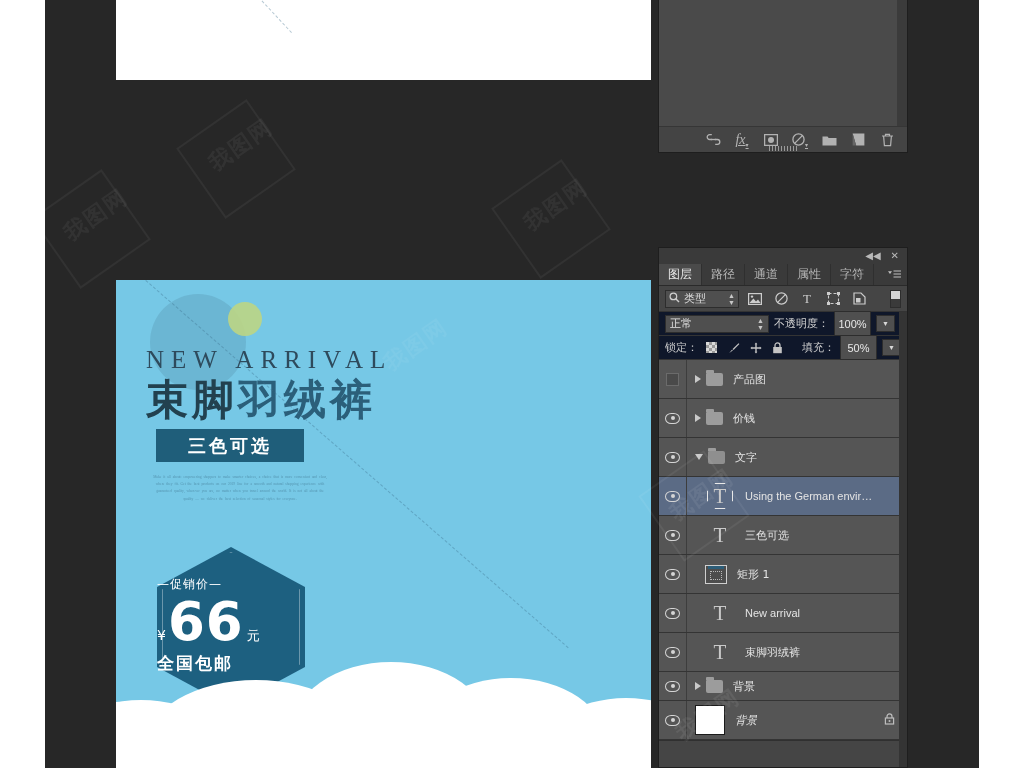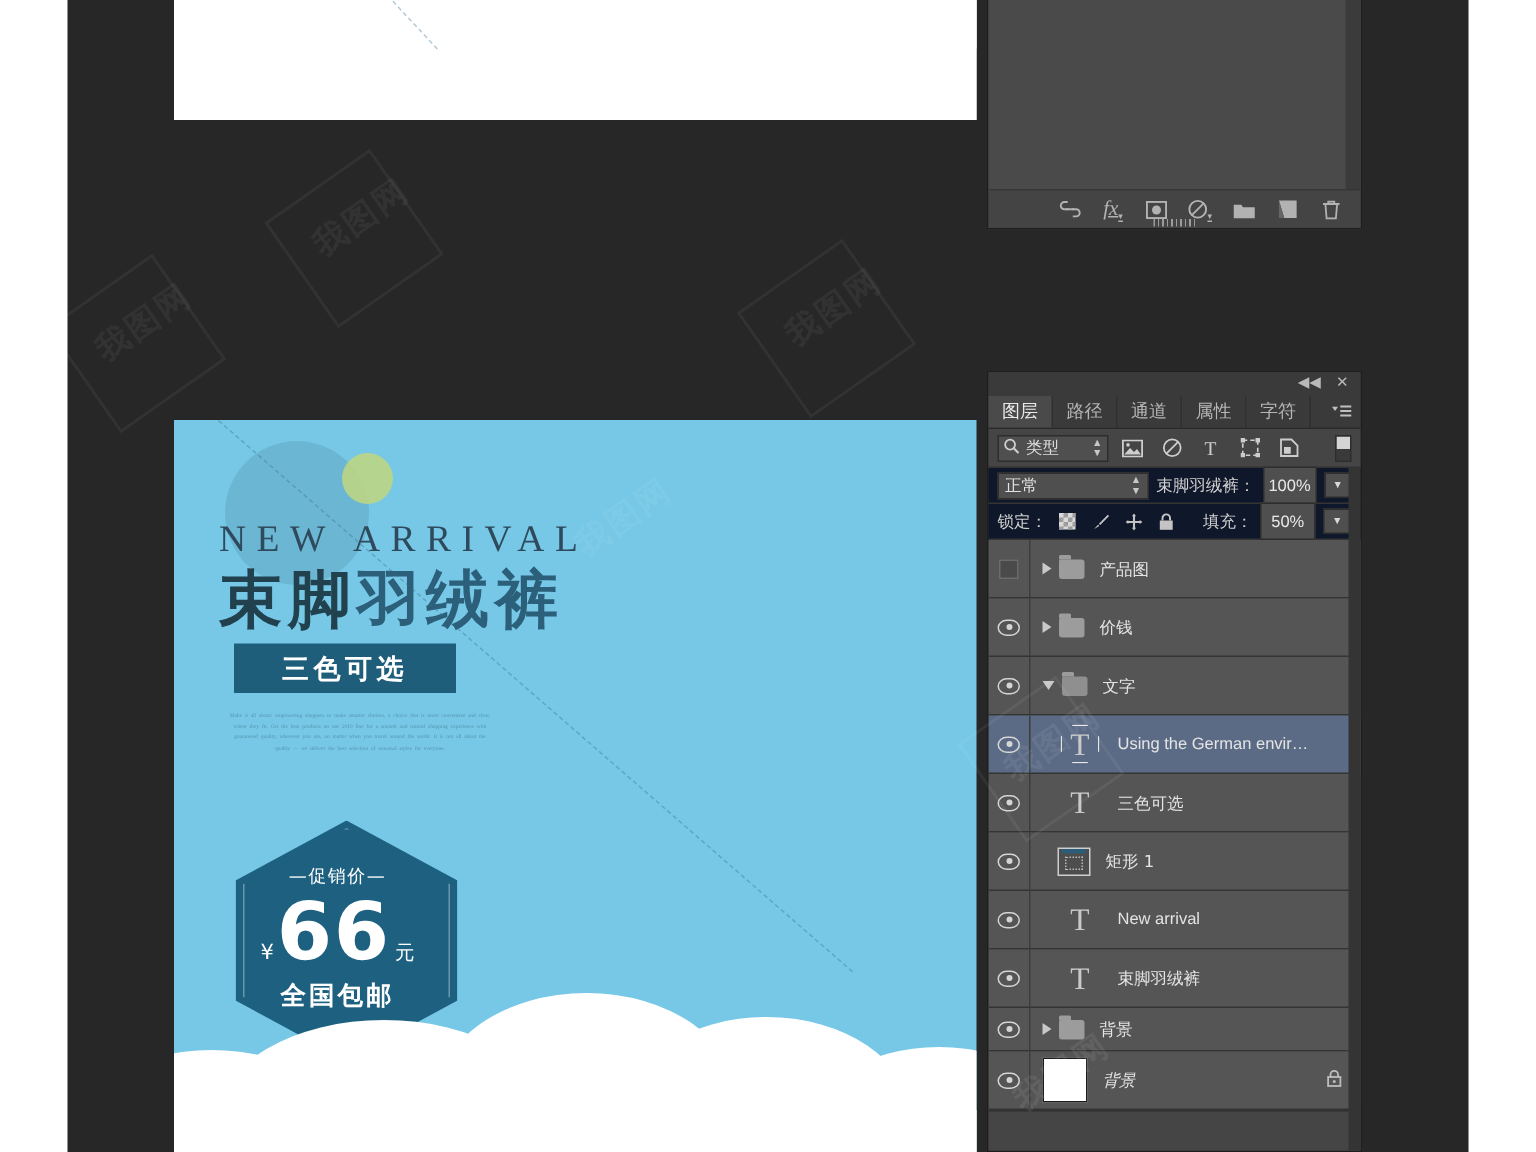--- a/index.html
+++ b/index.html
@@ -88,21 +88,21 @@
   }
   .hex-outer { background: #1d6080; }
   .hex-line {
     position: absolute; left: 5px; top: 5px; width: 138px; height: 150px;
     clip-path: polygon(50% 0%, 100% 25%, 100% 75%, 50% 100%, 0% 75%, 0% 25%);
     background: transparent;
     box-shadow: inset 0 0 0 1px rgba(255,255,255,0.35);
   }
   .hex-content {
     position: absolute; left: 0; top: 0; width: 136px; height: 160px;
-    display: flex; flex-direction: column; align-items: center; justify-content: center;
+    display: flex; flex-direction: column; justify-content: center;
     color: #fff; font-family: "DejaVu Sans", sans-serif;
   }
   .promo-label { font-size: 12px; letter-spacing: 1px; margin-top: -4px; }
   .price-row { display: flex; align-items: baseline; margin-top: 2px; }
   .yuan-sym { font-size: 14px; margin-right: 2px; }
   .price-num { font-size: 53px; font-weight: 700; line-height: 1; letter-spacing: 1px; }
   .price-unit { font-size: 13px; margin-left: 3px; }
   .free-ship { font-size: 17px; font-weight: 700; letter-spacing: 2px; margin-top: 4px; }
 
   
@@ -465,21 +465,21 @@
           </svg>
       </div>
       <div class="toggle-chip"></div>
     </div>
 
     <div class="blend-row">
       <div class="blend-select">
         <span>正常</span>
         <span class="spin">▲<br>▼</span>
       </div>
-      <span class="lbl">束脚羽绒裤：</span>
+      <span class="lbl">不透明度：</span>
       <div class="num-field">100%</div>
       <div class="drop-btn">▼</div>
     </div>
 
     <div class="lock-row">
       <span class="lbl">锁定：</span>
       <div class="lock-icons">
         <div class="lock-ic">
             <div class="checkers"></div>
           </div>

